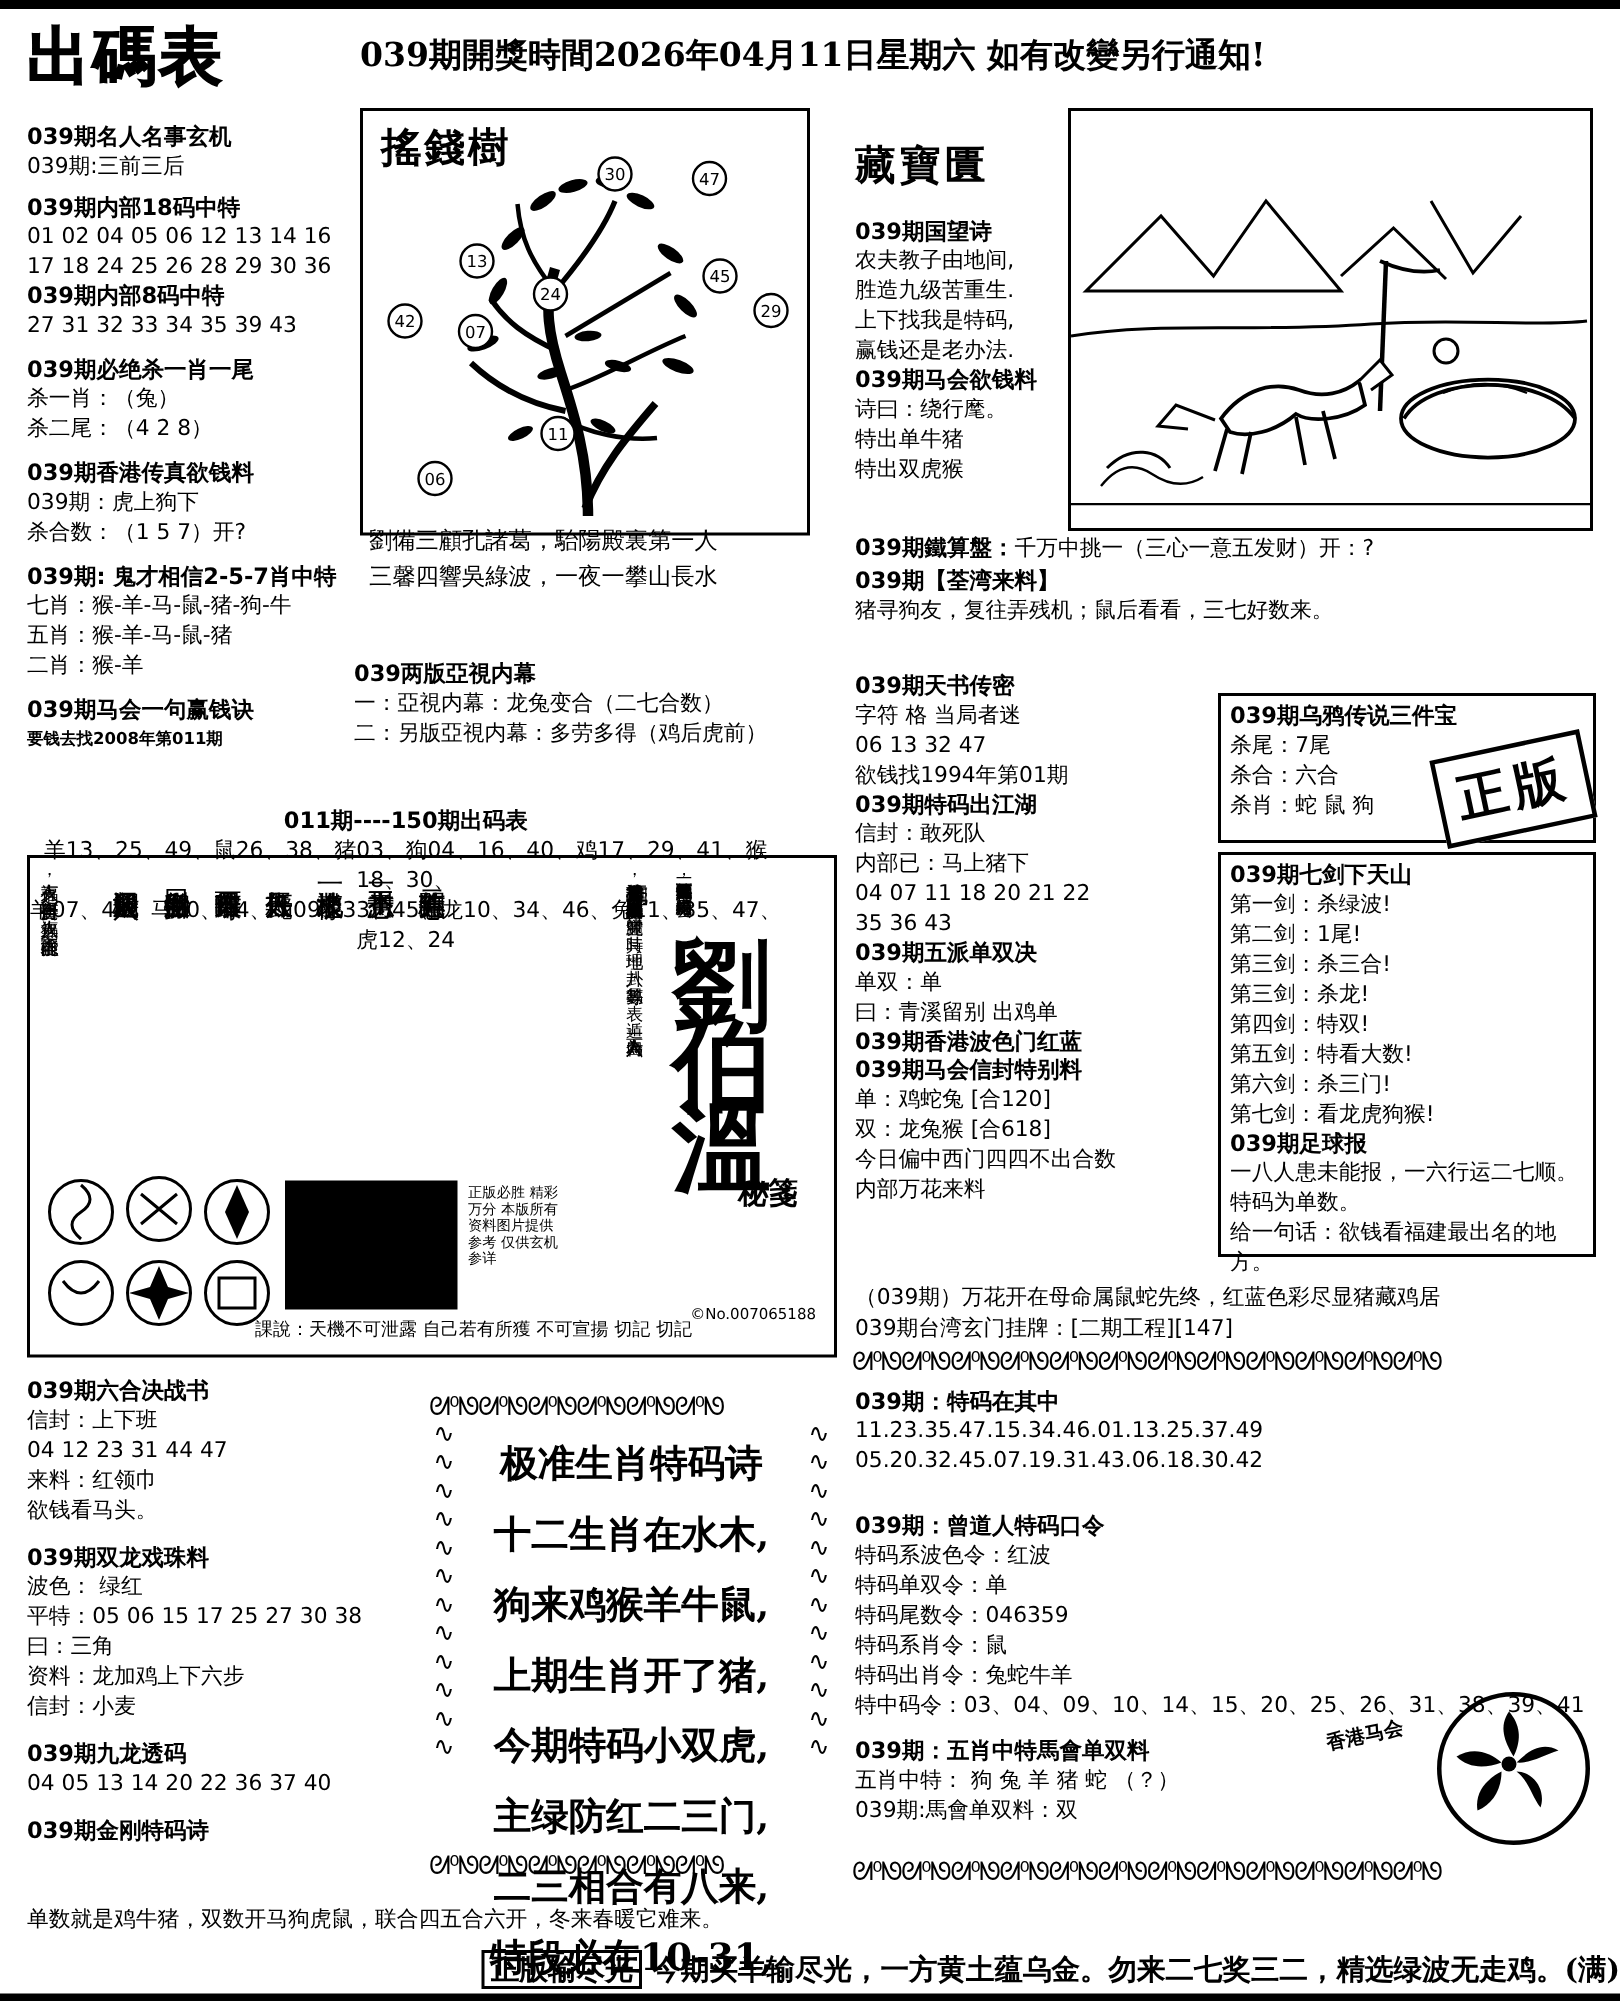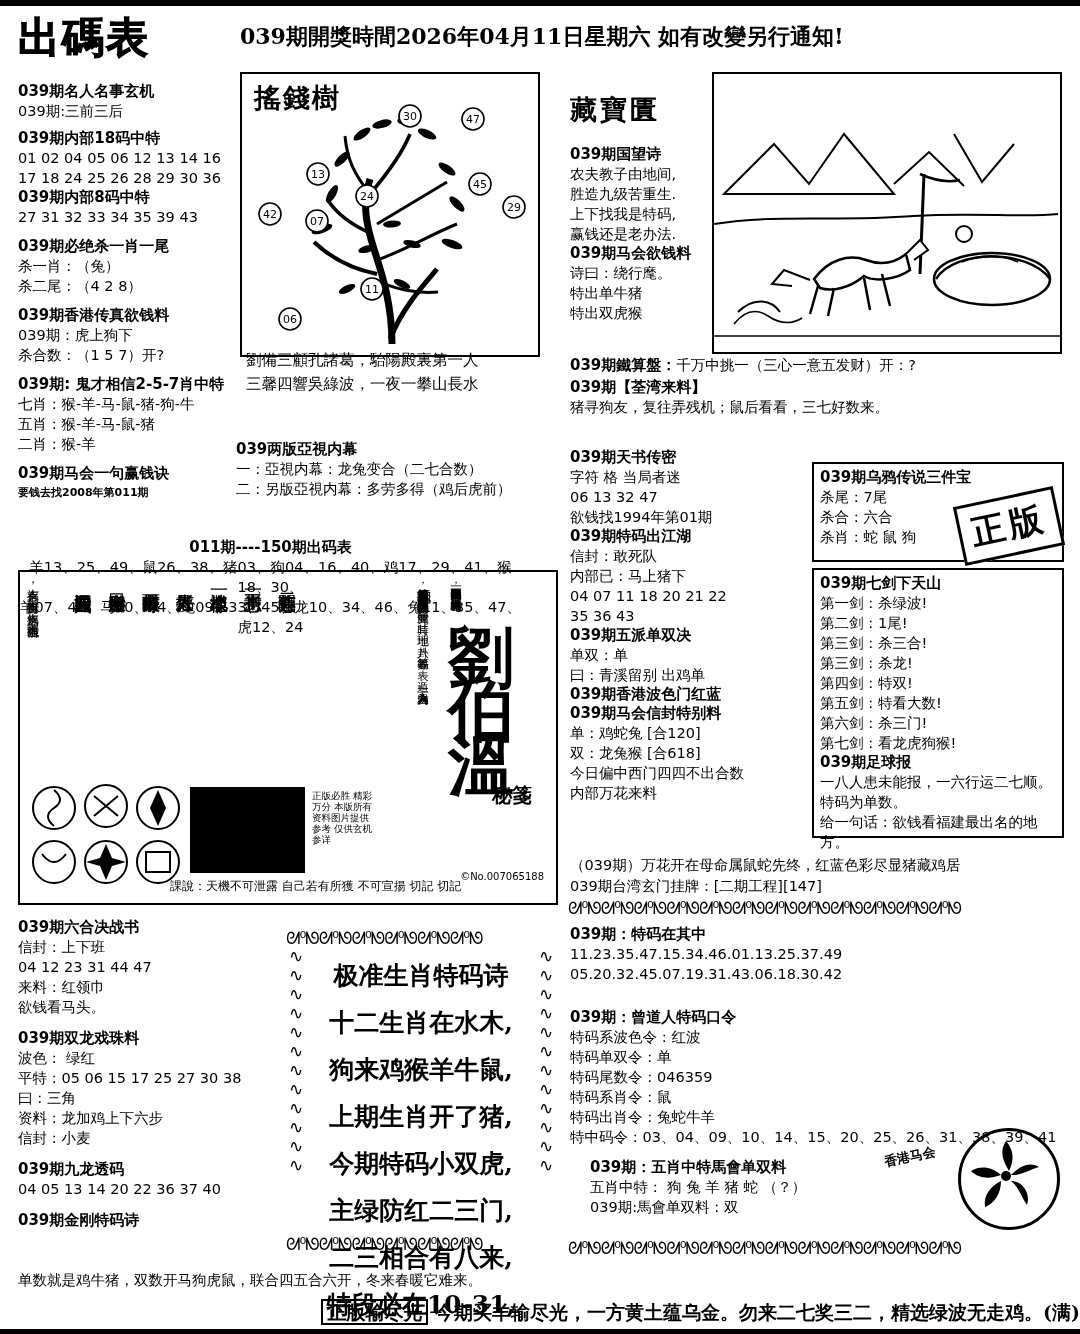--- a/index.html
+++ b/index.html
@@ -313,21 +313,21 @@
   </div>
   <div class="col" style="left:570px;top:1008px;width:500px;">
     <div class="hdr">039期：曾道人特码口令</div>
     <div class="txt">特码系波色令：红波</div>
     <div class="txt">特码单双令：单</div>
     <div class="txt">特码尾数令：046359</div>
     <div class="txt">特码系肖令：鼠</div>
     <div class="txt">特码出肖令：兔蛇牛羊</div>
     <div class="txt">特中码令：03、04、09、10、14、15、20、25、26、31、38、39、41</div>
   </div>
-  <div class="col" style="left:570px;top:1158px;width:430px;margin-left:20px;">
+  <div class="col" style="left:570px;top:1158px;width:430px;">
     <div class="hdr">039期：五肖中特馬會单双料</div>
     <div class="txt">五肖中特： 狗 兔 羊 猪 蛇 （？）</div>
     <div class="txt">039期:馬會单双料：双</div>
   </div>
   <div class="wave" style="position:absolute;left:568px;top:1240px;width:500px;">ᘛ⁰ᘚᘛ⁰ᘚᘛ⁰ᘚᘛ⁰ᘚᘛ⁰ᘚᘛ⁰ᘚᘛ⁰ᘚᘛ⁰ᘚᘛ⁰ᘚᘛ⁰ᘚᘛ⁰ᘚᘛ⁰ᘚ</div>
 
   <div class="hk" style="left:958px;top:1128px;">
     <svg width="90" height="90" viewBox="0 0 90 90">
       <g fill="#000">
         <path d="M45 10 C52 18 54 28 48 40 C42 30 38 20 45 10 Z"></path>

